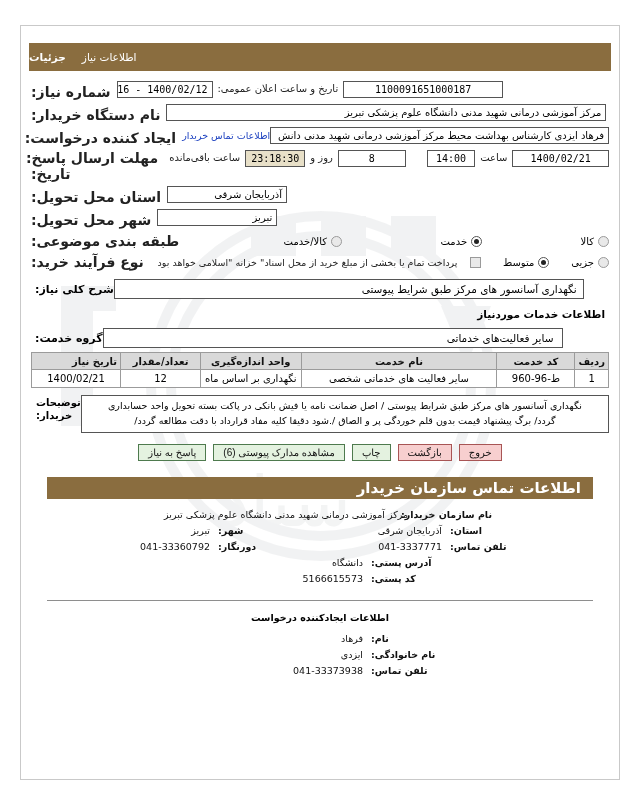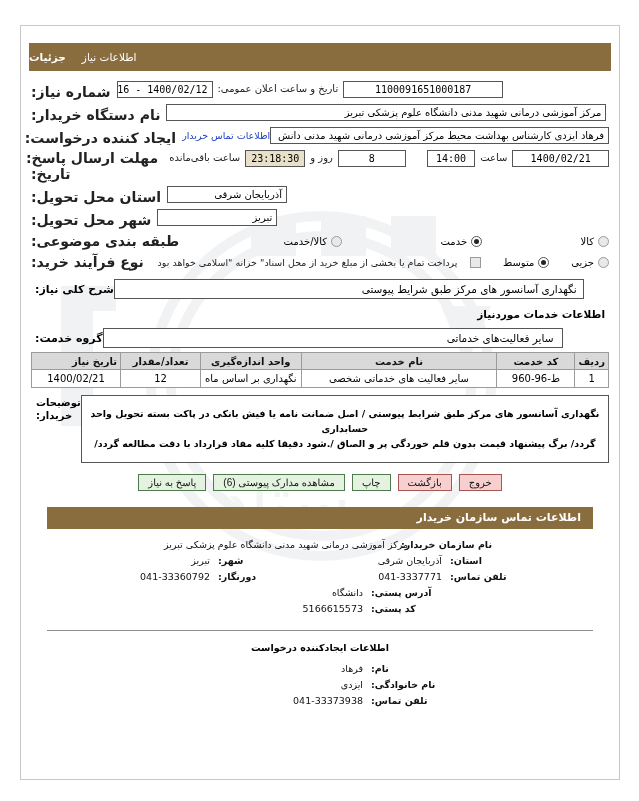--- a/index.html
+++ b/index.html
@@ -189,22 +189,22 @@
   .remarks {
     display:flex; flex-direction:row; align-items:stretch;
     margin:7px 10px 0 10px;
   }
   .remarks .rlabel {
     order:99; font-size:10px; font-weight:bold; white-space:nowrap;
     padding-left:5px; line-height:1.25; text-align:left; padding-top:2px;
   }
   .remarks .rbox {
     flex:1; border:1px solid #555; background:#fff;
-    font-size:9.5px; line-height:1.55; padding:11px 6px;
-    text-align:center; min-height:32px;font-weight:bold;
+    font-size:9.5px; line-height:1.55; padding:3px 6px;
+    text-align:center; min-height:32px;
   }
 
   
   .btnrow {
     display:flex; flex-direction:row-reverse; justify-content:center;
     align-items:flex-start; gap:7px; margin-top:11px;
   }
   .btn {
     border:1px solid #4e7a4e;
     background:#e4f2e0;
@@ -216,21 +216,21 @@
     color:#111;
   }
   .btn.danger { background:#f7cfcf; border-color:#a85555; }
 
   
   .contact-head {
     margin:16px 26px 0 26px;
     background:#8a6d3f;
     color:#fff;
     height:22px; line-height:22px;
-    font-size:11px; font-weight:bold;
+    font-size:15px; font-weight:bold;
     padding-right:12px;
     text-align:right;
   }
   .clist { margin:10px 0 0 0; padding:0; }
   .crow {
     display:flex; flex-direction:row; justify-content:center;
     align-items:flex-start; margin-bottom:5px; font-size:9.5px;
   }
   .cl { width:84px; text-align:left; font-weight:bold; padding-left:8px; color:#111; white-space:nowrap;}
   .cv { width:170px; text-align:right; color:#111; }

